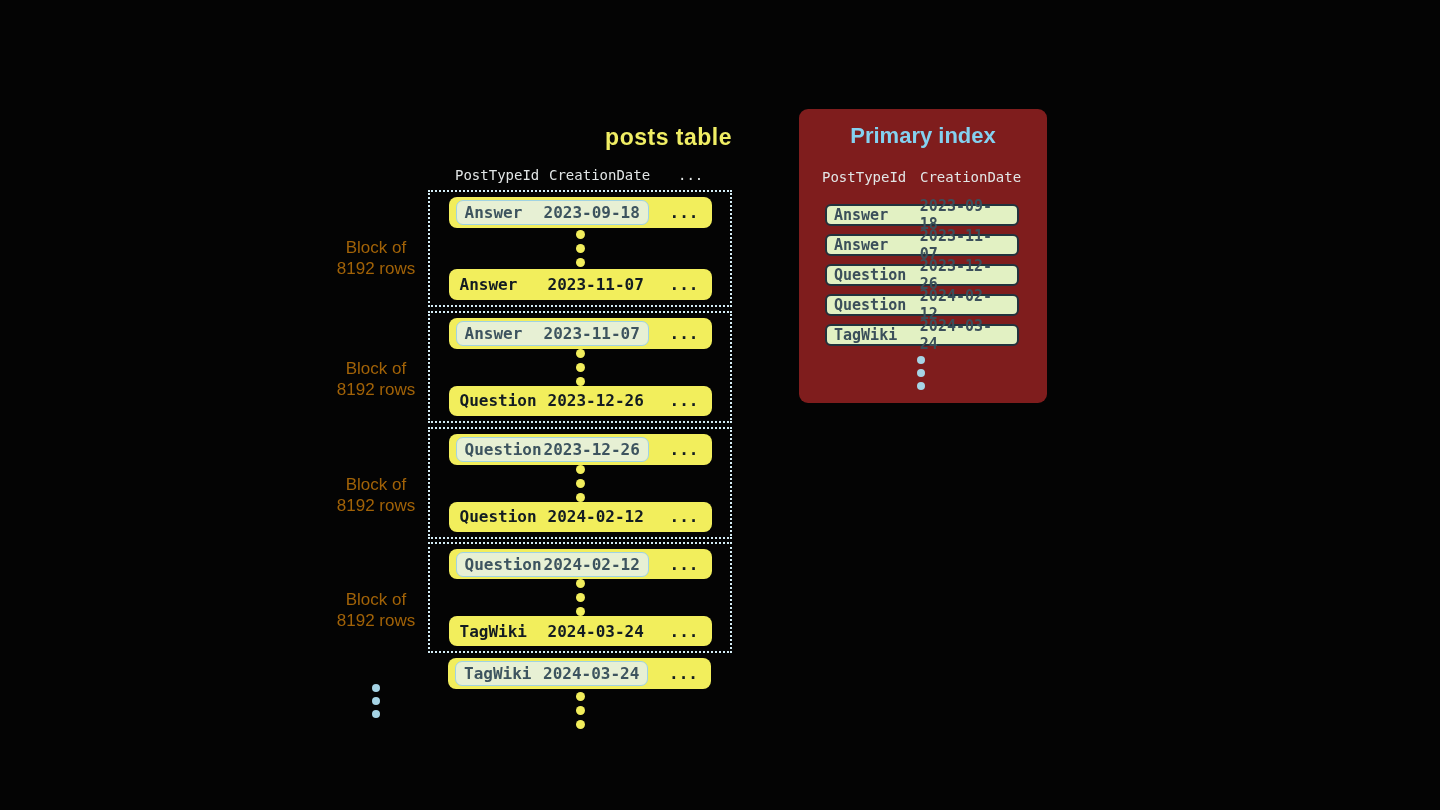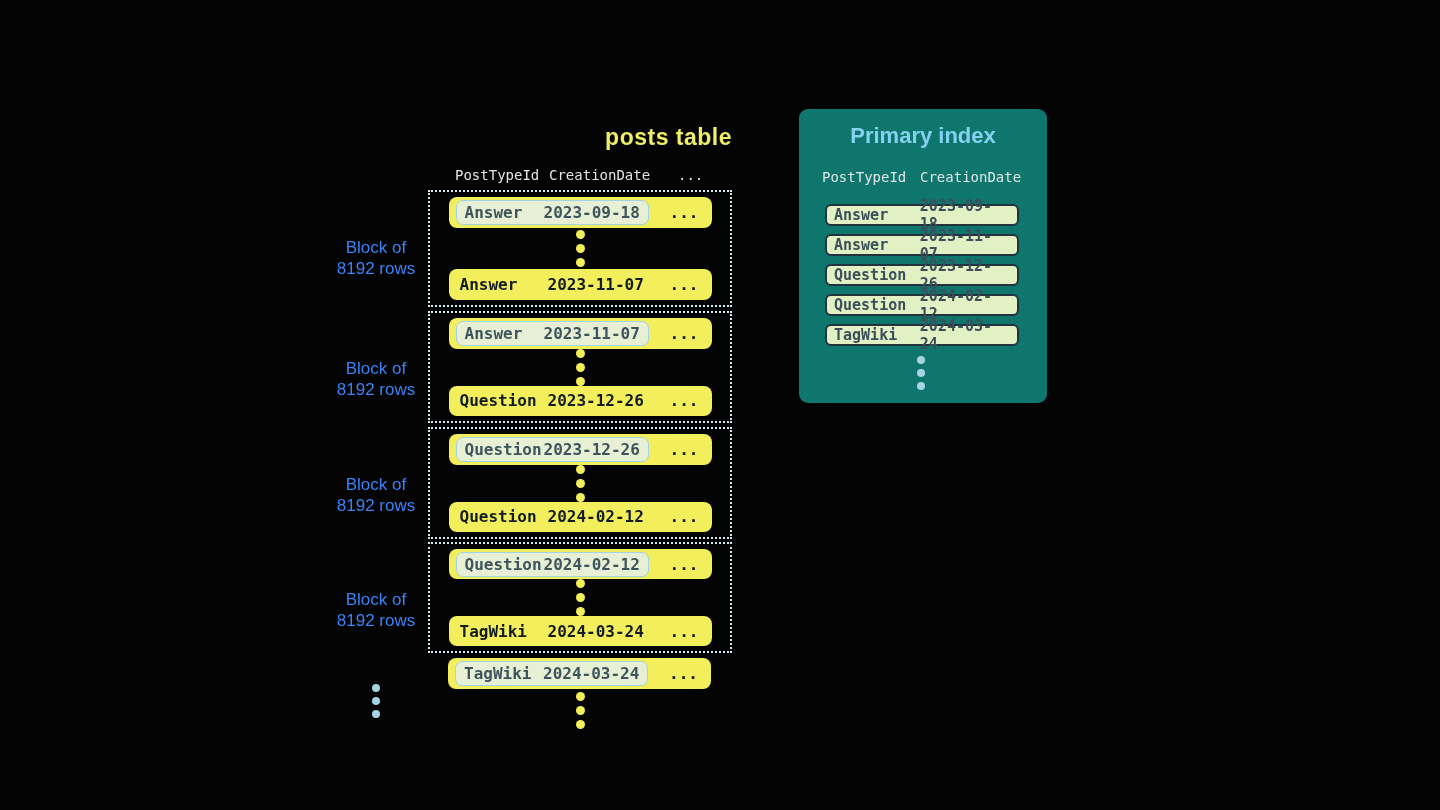--- a/index.html
+++ b/index.html
@@ -27,28 +27,28 @@
         border:1.5px solid #a0d3e3;border-radius:7px;padding:0 8px;
         color:#3d545f;box-sizing:border-box;}
   .pill .type{width:79px;}
   .prow.last .type{width:88px;}
 
   .vdots{display:flex;flex-direction:column;gap:5px;align-items:center;}
   .vdots i{width:9px;height:9px;border-radius:50%;background:#f2ee5c;display:block;}
   .vdots.blue i{width:8px;height:8px;background:#a6d4e5;}
 
   .block-label{position:absolute;left:296px;width:160px;text-align:center;
-               color:#3b82f6;font-size:17px;line-height:21px;}
+               color:#a16207;font-size:17px;line-height:21px;}
   .overflow-row{position:absolute;left:448px;top:658px;}
   .bottom-dots{position:absolute;left:576px;top:692px;}
   .left-dots{position:absolute;left:372px;top:684px;}
 
   
   .panel{position:absolute;left:799px;top:109px;width:248px;height:294px;
-         background:#0f766e;border-radius:9px;}
+         background:#7f1d1d;border-radius:9px;}
   .panel-title{position:absolute;top:14px;left:0;width:100%;text-align:center;
                color:#84d1f0;font-size:22px;font-weight:700;}
   .pi-header{position:absolute;top:60px;color:#e2e6e6;font-size:14px;
              font-family:"DejaVu Sans Mono","Liberation Mono",monospace;}
   .pi-h1{left:23px;} .pi-h2{left:121px;}
   .irow{position:absolute;left:26px;width:194px;height:22px;background:#e2f1c3;
         border:2px solid #22333d;border-radius:6px;box-sizing:border-box;
         display:flex;align-items:center;padding:0 7px;
         font-family:"DejaVu Sans Mono","Liberation Mono",monospace;
         font-weight:bold;font-size:15px;color:#3b4f5a;}

